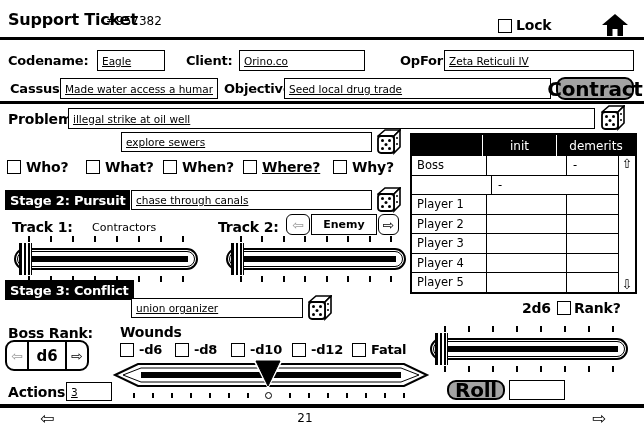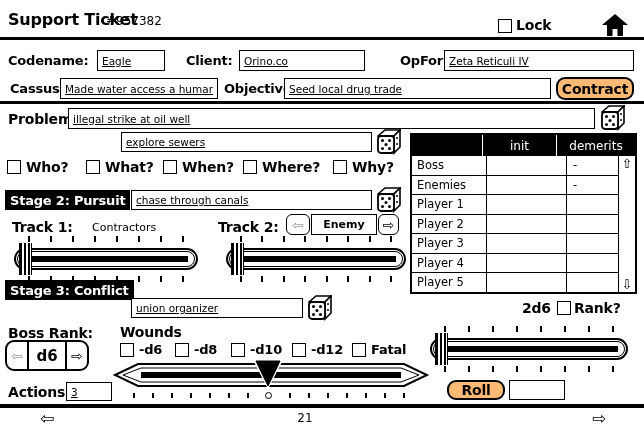--- a/index.html
+++ b/index.html
@@ -8,21 +8,21 @@
   .abs{position:absolute;}
   .hr{position:absolute;left:0;width:644px;height:3px;background:#000;}
   .blabel{font-weight:bold;font-size:13px;white-space:nowrap;letter-spacing:-0.2px;}
   .big{font-size:16px;}
   .inv{background:#000;color:#fff;font-weight:bold;font-size:13px;display:flex;align-items:center;
        padding:0 5px;height:20px;white-space:nowrap;letter-spacing:-0.2px;}
   input.field{border:1.5px solid #000;background:#fff;font-family:"DejaVu Sans",sans-serif;
        font-size:10.5px;padding:1px 4px;box-sizing:border-box;height:21px;outline:none;color:#000;text-decoration:underline;}
   .checkbox{width:12px;height:12px;border:1.5px solid #000;background:#fff;display:inline-block;box-sizing:content-box;}
   .cbrow{display:flex;align-items:center;gap:5px;}
-  .btn{border:2px solid #000;border-radius:9px;background:#fdba74;font-weight:bold;font-size:14px;
+  .btn{border:2px solid #000;border-radius:9px;background:#a3a3a3;font-weight:bold;font-size:20px;
        display:flex;align-items:center;justify-content:center;box-sizing:border-box;letter-spacing:-0.2px;}
   
   .slider{display:flex;flex-direction:column;}
   .ticks{display:flex;justify-content:space-between;margin:0 14px;height:6px;align-items:flex-start;}
   .tick{width:2px;height:6px;background:#000;}
   .tick-circle{width:5px;height:5px;border:1px solid #000;border-radius:50%;background:#fff;}
   .sl-channel{position:relative;height:18px;border:2px solid #000;border-radius:11px;margin:6px 0 6px 0;}
   .sl-inner{position:absolute;left:1px;right:1px;top:1px;bottom:1px;border:1px solid #000;border-radius:8px;}
   .sl-bar{position:absolute;left:8px;right:8px;top:50%;margin-top:-3px;height:6px;background:#000;}
   .sl-thumb{position:absolute;left:3px;top:-7px;width:13px;height:32px;
@@ -119,21 +119,21 @@
   <div class="abs cbrow" style="left:86px;top:159px;">
     <span class="checkbox"></span>
     <span class="blabel" style="font-size:14px;">What?</span>
   </div>
   <div class="abs cbrow" style="left:163px;top:159px;">
     <span class="checkbox"></span>
     <span class="blabel" style="font-size:14px;">When?</span>
   </div>
   <div class="abs cbrow" style="left:243px;top:159px;">
     <span class="checkbox"></span>
-    <span class="blabel" style="font-size:14px;">Where?</span>
+    <span class="blabel" style="font-size:14px;text-decoration:underline;">Where?</span>
   </div>
   <div class="abs cbrow" style="left:333px;top:159px;">
     <span class="checkbox"></span>
     <span class="blabel" style="font-size:14px;">Why?</span>
   </div>
 
   <div class="abs inv" style="left:5px;top:190px;">Stage 2: Pursuit</div>
   <input class="abs field" style="left: 131px; top: 190px; width: 241px; height: 20px;" value="chase through canals">
   <svg class="abs" style="left:377px;top:187px;" width="24" height="26" viewBox="0 0 24 26">
     <path d="M1 7 L8 1 L23 1 L17 7 Z" fill="#fff" stroke="#000" stroke-width="1.6"></path>
@@ -222,21 +222,20 @@
       <div class="th-dem">demerits</div>
     </div>
     <div class="tbl-body">
       <div class="tbl-rows">
         <div class="trow">
           <div class="cell-name">Boss</div>
           <div class="cell-init"></div>
           <div class="cell-dem">-</div>
         </div>
         <div class="trow">
-          <div class="cell-name">Enemies</div>
           <div class="cell-init"></div>
           <div class="cell-dem">-</div>
         </div>
         <div class="trow">
           <div class="cell-name">Player 1</div>
           <div class="cell-init"></div>
           <div class="cell-dem"></div>
         </div>
         <div class="trow">
           <div class="cell-name">Player 2</div>

